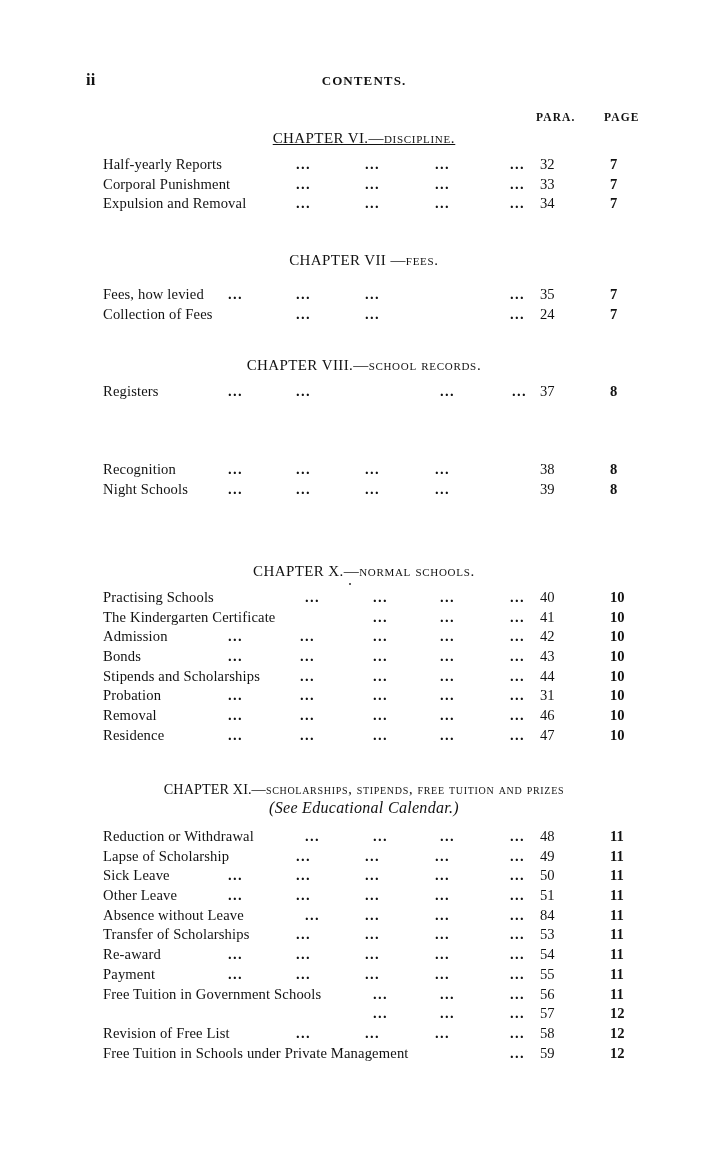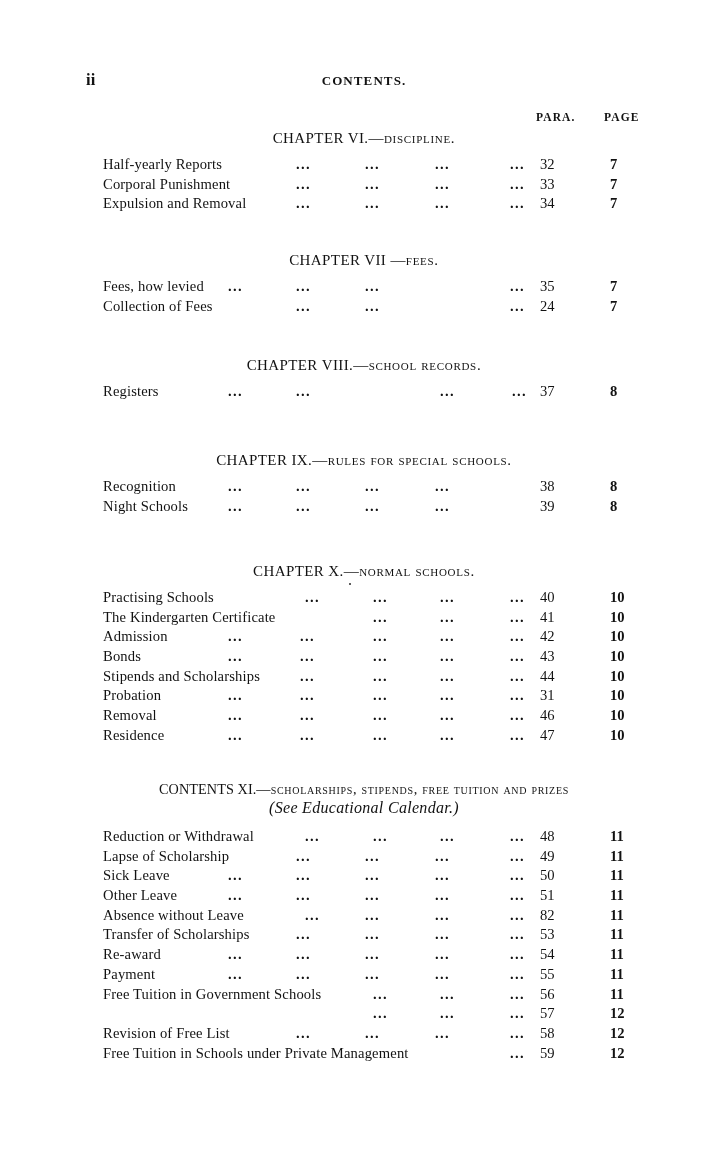--- a/index.html
+++ b/index.html
@@ -158,21 +158,21 @@
 
   <div class="folio">ii</div>
   <div class="running-head">CONTENTS.</div>
 
   <div class="col-captions">
     <span class="cap-para">PARA.</span>
     <span class="cap-page">PAGE</span>
   </div>
 
   <div id="content">
-      <div class="section" style="position: absolute; left: 0px; top: 4px; width: 728px;">
+      <div class="section" style="position: absolute; left: 0px; top: 4px; width: 728px; text-decoration: underline;">
         <div class="chap-head"><span class="cnum">CHAPTER VI.—</span><span class="ctitle">Discipline.</span></div>
         <div class="entries" style="margin-top: 8px;">
           <div class="entry">
             <span class="title">Half-yearly Reports</span>
             <span class="dots" style="left: 296px;">...</span>
             <span class="dots" style="left: 365px;">...</span>
             <span class="dots" style="left: 435px;">...</span>
             <span class="dots" style="left: 510px;">...</span>
             <span class="para">32</span>
             <span class="page">7</span>
@@ -192,21 +192,21 @@
             <span class="dots" style="left: 365px;">...</span>
             <span class="dots" style="left: 435px;">...</span>
             <span class="dots" style="left: 510px;">...</span>
             <span class="para">34</span>
             <span class="page">7</span>
           </div>
         </div>
       </div>
       <div class="section" style="position: absolute; left: 0px; top: 126px; width: 728px;">
         <div class="chap-head"><span class="cnum">CHAPTER VII —</span><span class="ctitle">Fees.</span></div>
-        <div class="entries" style="margin-top: 8px;">
+        <div class="entries" style="margin-top: 16px;">
           <div class="entry">
             <span class="title">Fees, how levied</span>
             <span class="dots" style="left: 228px;">...</span>
             <span class="dots" style="left: 296px;">...</span>
             <span class="dots" style="left: 365px;">...</span>
             <span class="dots" style="left: 510px;">...</span>
             <span class="para">35</span>
             <span class="page">7</span>
           </div>
           <div class="entry">
@@ -227,21 +227,20 @@
             <span class="dots" style="left: 228px;">...</span>
             <span class="dots" style="left: 296px;">...</span>
             <span class="dots" style="left: 440px;">...</span>
             <span class="dots" style="left: 512px;">...</span>
             <span class="para">37</span>
             <span class="page">8</span>
           </div>
         </div>
       </div>
       <div class="section" style="position: absolute; left: 0px; top: 326px; width: 728px;">
-        <div class="chap-head"><span class="cnum">CHAPTER IX.—</span><span class="ctitle">Rules for Special Schools.</span></div>
         <div class="entries" style="margin-top: 8px;">
           <div class="entry">
             <span class="title">Recognition</span>
             <span class="dots" style="left: 228px;">...</span>
             <span class="dots" style="left: 296px;">...</span>
             <span class="dots" style="left: 365px;">...</span>
             <span class="dots" style="left: 435px;">...</span>
             <span class="para">38</span>
             <span class="page">8</span>
           </div>
@@ -332,21 +331,21 @@
             <span class="dots" style="left: 300px;">...</span>
             <span class="dots" style="left: 373px;">...</span>
             <span class="dots" style="left: 440px;">...</span>
             <span class="dots" style="left: 510px;">...</span>
             <span class="para">47</span>
             <span class="page">10</span>
           </div>
         </div>
       </div>
       <div class="section" style="position: absolute; left: 0px; top: 655px; width: 728px;">
-        <div class="chap-head wide"><span class="cnum">CONTENTS XI.—</span><span class="ctitle">Scholarships, Stipends, Free Tuition and Prizes</span></div>
+        <div class="chap-head wide"><span class="cnum">CHAPTER XI.—</span><span class="ctitle">Scholarships, Stipends, Free Tuition and Prizes</span></div>
         <div class="chap-sub">(See Educational Calendar.)</div>
         <div class="entries" style="margin-top: 10px;">
           <div class="entry">
             <span class="title">Reduction or Withdrawal</span>
             <span class="dots" style="left: 305px;">...</span>
             <span class="dots" style="left: 373px;">...</span>
             <span class="dots" style="left: 440px;">...</span>
             <span class="dots" style="left: 510px;">...</span>
             <span class="para">48</span>
             <span class="page">11</span>
@@ -379,21 +378,21 @@
             <span class="dots" style="left: 510px;">...</span>
             <span class="para">51</span>
             <span class="page">11</span>
           </div>
           <div class="entry">
             <span class="title">Absence without Leave</span>
             <span class="dots" style="left: 305px;">...</span>
             <span class="dots" style="left: 365px;">...</span>
             <span class="dots" style="left: 435px;">...</span>
             <span class="dots" style="left: 510px;">...</span>
-            <span class="para">82</span>
+            <span class="para">84</span>
             <span class="page">11</span>
           </div>
           <div class="entry">
             <span class="title">Transfer of Scholarships</span>
             <span class="dots" style="left: 296px;">...</span>
             <span class="dots" style="left: 365px;">...</span>
             <span class="dots" style="left: 435px;">...</span>
             <span class="dots" style="left: 510px;">...</span>
             <span class="para">53</span>
             <span class="page">11</span>

